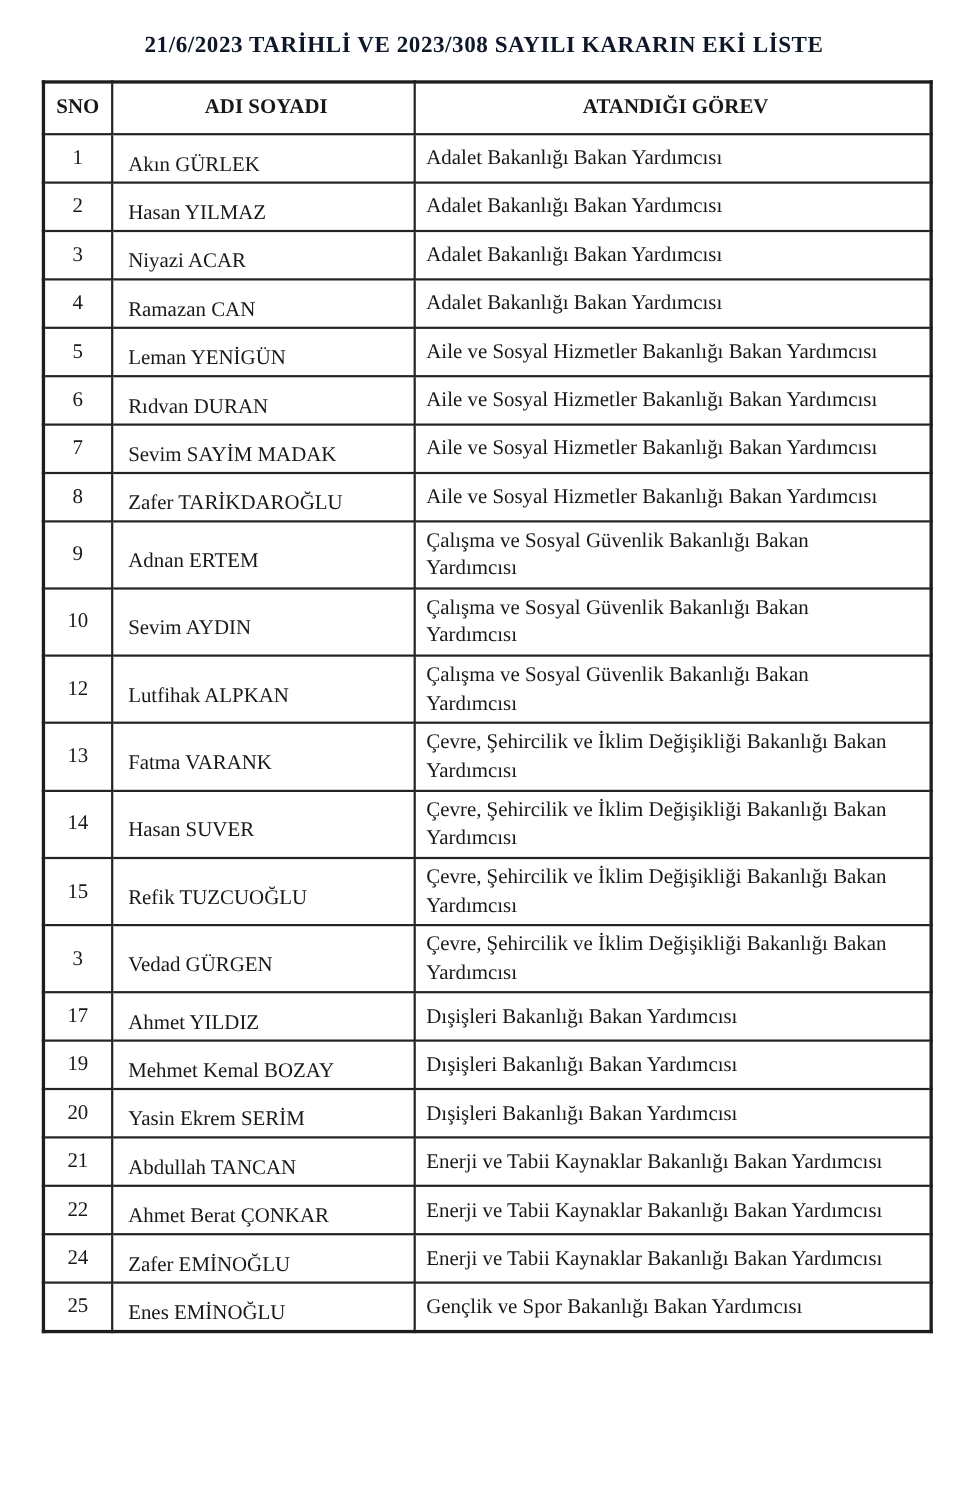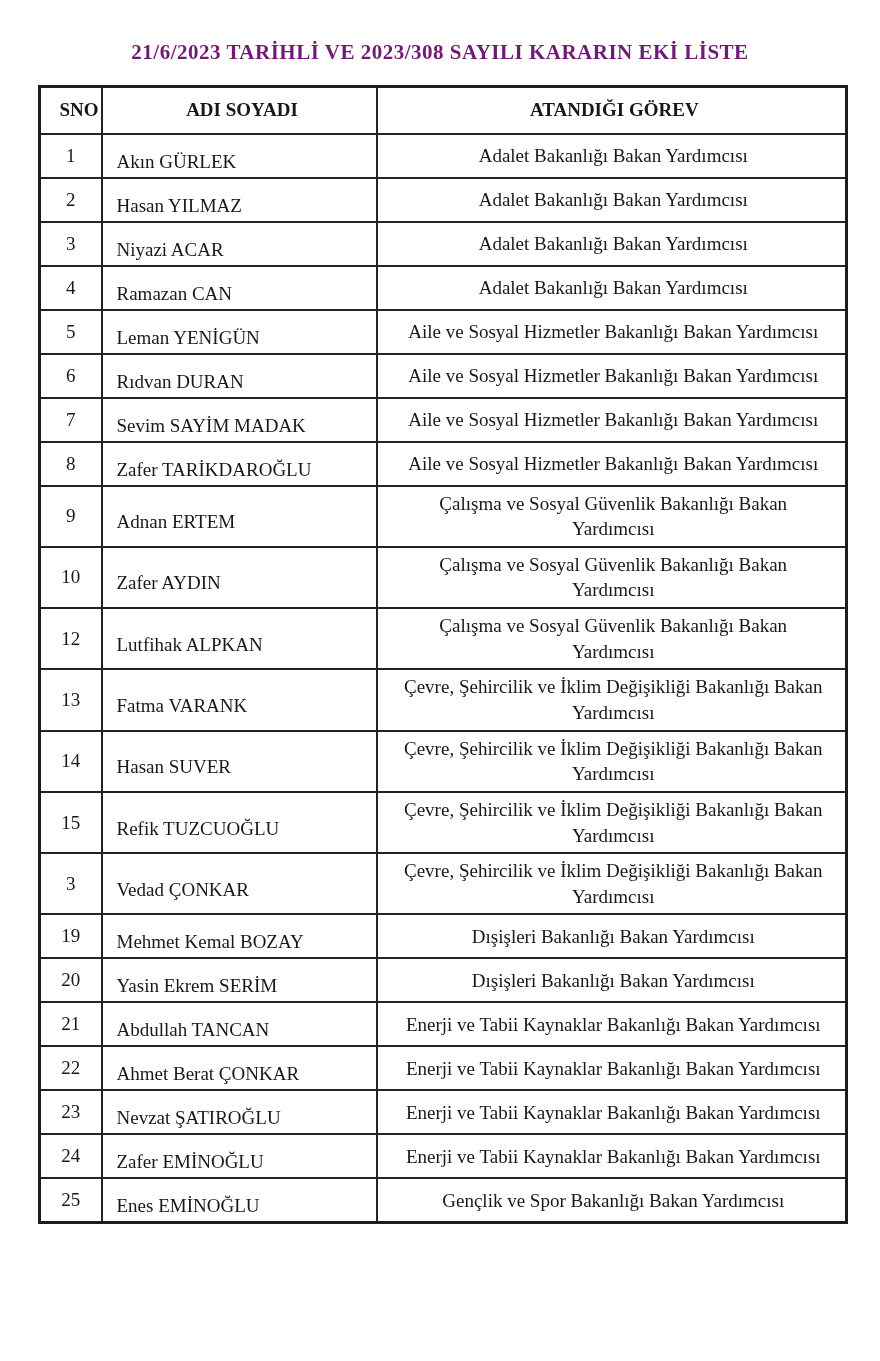--- a/index.html
+++ b/index.html
@@ -12,26 +12,26 @@
     color: #111111;
     overflow: hidden;
   }
   .page {
     width: 880px;
     height: 1361px;
     position: relative;
   }
   .doc-title {
     margin: 0;
-    padding-top: 40px;
+    padding-top: 28px;
     text-align: center;
     font-size: 21px;
     font-weight: bold;
     letter-spacing: 0.5px;
-    color: #701a75;
+    color: #0f172a;
   }
   table.appointments {
     border-collapse: collapse;
     margin: 20px 0 0 38px;
     width: 807px;
     table-layout: fixed;
   }
   table.appointments th,
   table.appointments td {
     border: 2px solid #232323;
@@ -43,32 +43,32 @@
   col.col-sno  { width: 62px; }
   col.col-name { width: 275px; }
   col.col-role { width: 470px; }
   thead tr { height: 47px; }
   tbody tr { height: 44px; }
   th {
     font-weight: bold;
     text-align: center;
     padding: 4px 6px 4px 12px;
   }
-  th.sno { text-align: right; padding: 4px 2px; }
+  th.sno { text-align: center; padding: 4px 2px; }
   td.sno {
     text-align: center;
     padding: 4px 2px;
   }
   td.name {
     padding: 16px 6px 4px 14px;
     text-align: left;
   }
   td.role {
     padding: 4px 6px 4px 10px;
-    text-align: center;
+    text-align: left;
     white-space: pre-line;
     line-height: 1.35;
   }
 </style>
 </head>
 <body>
 
 <div class="page">
   <h1 class="doc-title">21/6/2023 TARİHLİ VE 2023/308 SAYILI KARARIN EKİ LİSTE</h1>
 
@@ -127,21 +127,21 @@
           <td class="role">Aile ve Sosyal Hizmetler Bakanlığı Bakan Yardımcısı</td>
         </tr>
         <tr>
           <td class="sno">9</td>
           <td class="name">Adnan ERTEM</td>
           <td class="role">Çalışma ve Sosyal Güvenlik Bakanlığı Bakan
 Yardımcısı</td>
         </tr>
         <tr>
           <td class="sno">10</td>
-          <td class="name">Zafer AYDIN</td>
+          <td class="name">Sevim AYDIN</td>
           <td class="role">Çalışma ve Sosyal Güvenlik Bakanlığı Bakan
 Yardımcısı</td>
         </tr>
         <tr>
           <td class="sno">12</td>
           <td class="name">Lutfihak ALPKAN</td>
           <td class="role">Çalışma ve Sosyal Güvenlik Bakanlığı Bakan
 Yardımcısı</td>
         </tr>
         <tr>
@@ -157,47 +157,47 @@
 Yardımcısı</td>
         </tr>
         <tr>
           <td class="sno">15</td>
           <td class="name">Refik TUZCUOĞLU</td>
           <td class="role">Çevre, Şehircilik ve İklim Değişikliği Bakanlığı Bakan
 Yardımcısı</td>
         </tr>
         <tr>
           <td class="sno">3</td>
-          <td class="name">Vedad ÇONKAR</td>
-          <td class="role">Çevre, Şehircilik ve İklim Değişikliği Bakanlığı Bakan
-Yardımcısı</td>
+          <td class="name">Vedad GÜRGEN</td>
+          <td class="role">Çevre, Şehircilik ve İklim Değişikliği Bakanlığı Bakan
+Yardımcısı</td>
+        </tr>
+        <tr>
+          <td class="sno">17</td>
+          <td class="name">Ahmet YILDIZ</td>
+          <td class="role">Dışişleri Bakanlığı Bakan Yardımcısı</td>
         </tr>
         <tr>
           <td class="sno">19</td>
           <td class="name">Mehmet Kemal BOZAY</td>
           <td class="role">Dışişleri Bakanlığı Bakan Yardımcısı</td>
         </tr>
         <tr>
           <td class="sno">20</td>
           <td class="name">Yasin Ekrem SERİM</td>
           <td class="role">Dışişleri Bakanlığı Bakan Yardımcısı</td>
         </tr>
         <tr>
           <td class="sno">21</td>
           <td class="name">Abdullah TANCAN</td>
           <td class="role">Enerji ve Tabii Kaynaklar Bakanlığı Bakan Yardımcısı</td>
         </tr>
         <tr>
           <td class="sno">22</td>
           <td class="name">Ahmet Berat ÇONKAR</td>
-          <td class="role">Enerji ve Tabii Kaynaklar Bakanlığı Bakan Yardımcısı</td>
-        </tr>
-        <tr>
-          <td class="sno">23</td>
-          <td class="name">Nevzat ŞATIROĞLU</td>
           <td class="role">Enerji ve Tabii Kaynaklar Bakanlığı Bakan Yardımcısı</td>
         </tr>
         <tr>
           <td class="sno">24</td>
           <td class="name">Zafer EMİNOĞLU</td>
           <td class="role">Enerji ve Tabii Kaynaklar Bakanlığı Bakan Yardımcısı</td>
         </tr>
         <tr>
           <td class="sno">25</td>
           <td class="name">Enes EMİNOĞLU</td>

